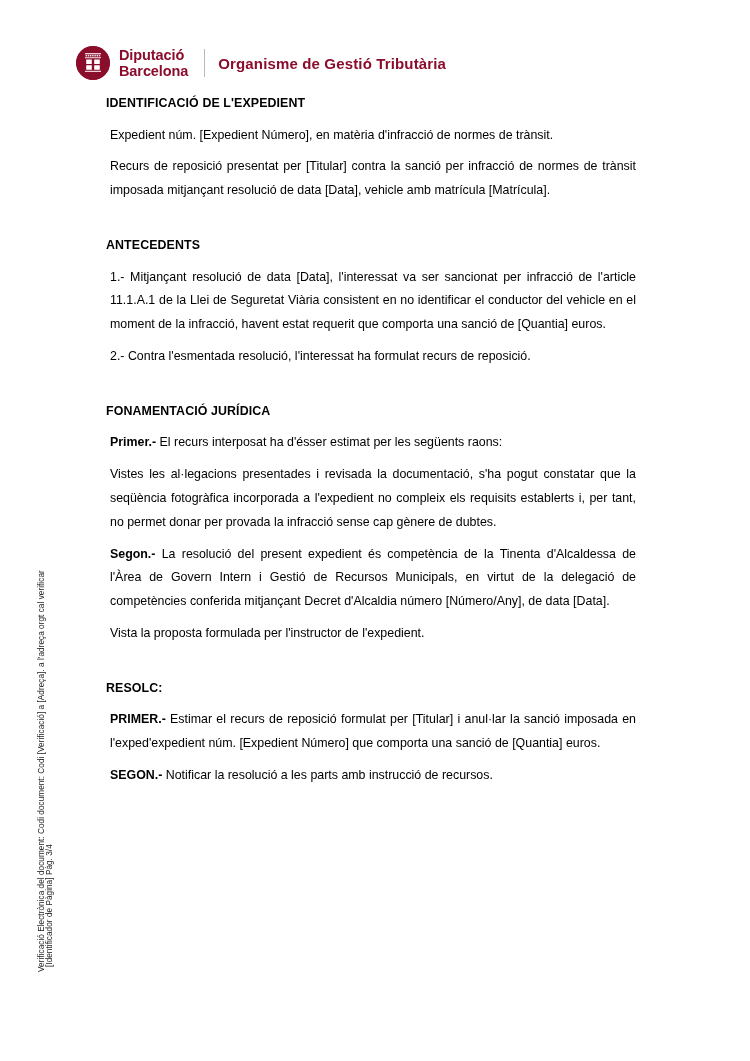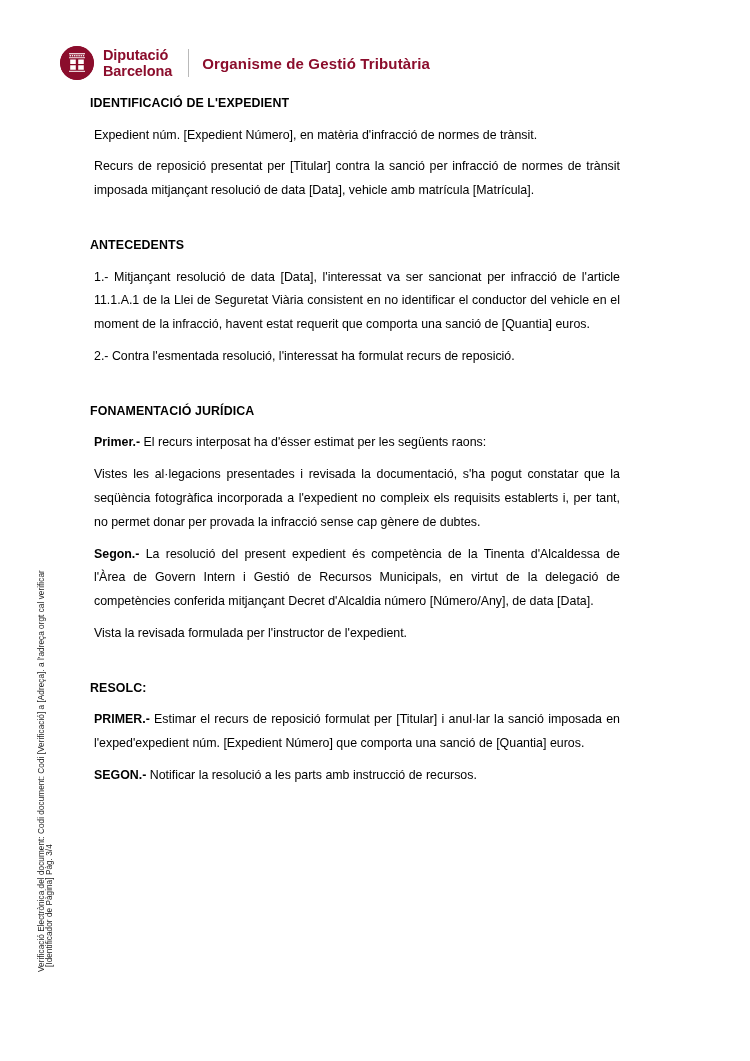--- a/index.html
+++ b/index.html
@@ -40,21 +40,21 @@
     left: 37px;
   }
   .vtext-pageid {
     top: 967px;
     left: 45px;
   }
 
   
   .page {
     position: absolute;
-    left: 60px;
+    left: 76px;
     top: 0;
     width: 580px;
     height: 1061px;
   }
 
   
   .brand {
     position: absolute;
     left: 0;
     top: 42px;
@@ -182,21 +182,21 @@
     <h2 class="sec">ANTECEDENTS</h2>
     <p class="para just">1.- Mitjançant resolució de data [Data], l'interessat va ser sancionat per infracció de l'article 11.1.A.1 de la Llei de Seguretat Viària consistent en no identificar el conductor del vehicle en el moment de la infracció, havent estat requerit que comporta una sanció de [Quantia] euros.</p>
     <p class="para">2.- Contra l'esmentada resolució, l'interessat ha formulat recurs de reposició.</p>
 
     <div class="spacer-md"></div>
 
     <h2 class="sec">FONAMENTACIÓ JURÍDICA</h2>
     <p class="para"><b class="lead">Primer.-</b><span> El recurs interposat ha d'ésser estimat per les següents raons:</span></p>
     <p class="para just">Vistes les al·legacions presentades i revisada la documentació, s'ha pogut constatar que la seqüència fotogràfica incorporada a l'expedient no compleix els requisits establerts i, per tant, no permet donar per provada la infracció sense cap gènere de dubtes.</p>
     <p class="para just"><b class="lead">Segon.-</b><span> La resolució del present expedient és competència de la Tinenta d'Alcaldessa de l'Àrea de Govern Intern i Gestió de Recursos Municipals, en virtut de la delegació de competències conferida mitjançant Decret d'Alcaldia número [Número/Any], de data [Data].</span></p>
-    <p class="para">Vista la revisada formulada per l'instructor de l'expedient.</p>
+    <p class="para">Vista la proposta formulada per l'instructor de l'expedient.</p>
 
     <div class="spacer-md"></div>
 
     <h2 class="sec">RESOLC:</h2>
     <p class="para just"><b class="lead">PRIMER.-</b><span> Estimar el recurs de reposició formulat per [Titular] i anul·lar la sanció imposada en l'exped'expedient núm. [Expedient Número] que comporta una sanció de [Quantia] euros.</span></p>
     <p class="para"><b class="lead">SEGON.-</b><span> Notificar la resolució a les parts amb instrucció de recursos.</span></p>
 
   </div>
 </div>
 

